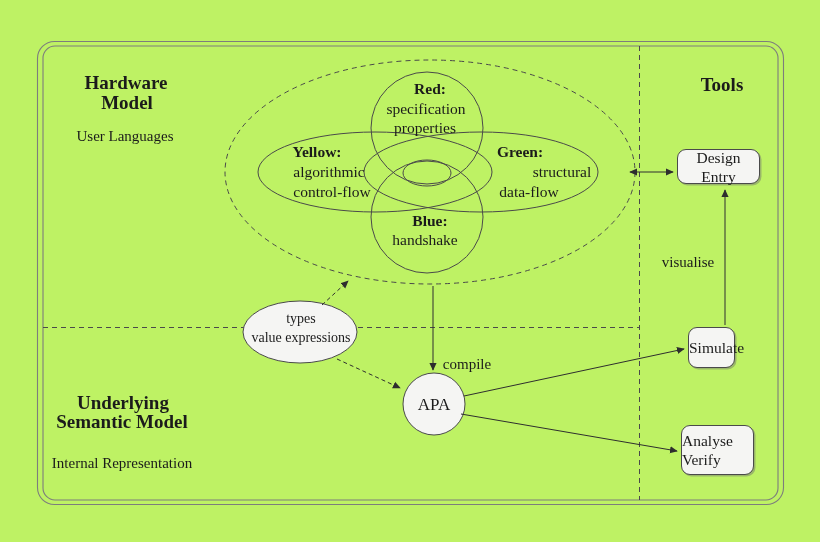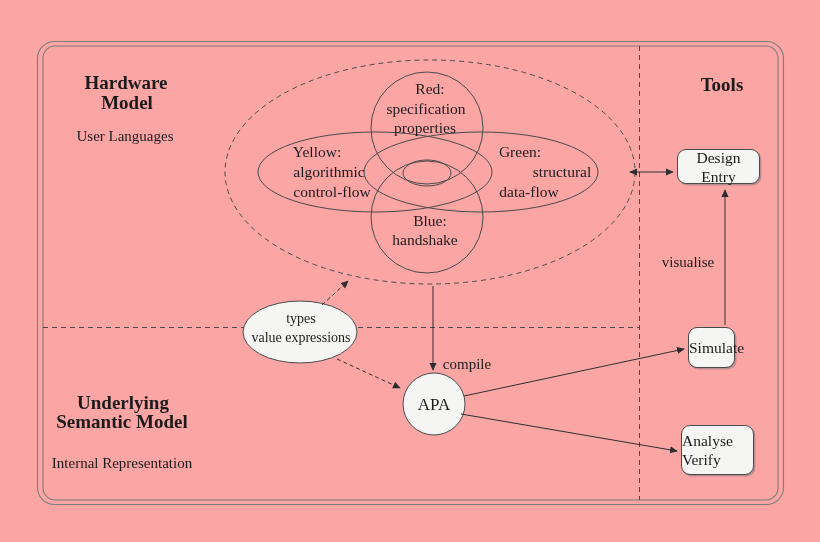--- a/index.html
+++ b/index.html
@@ -1,25 +1,25 @@
 <!DOCTYPE html>
 <html><head>
 <meta charset="utf-8">
 <style>
   html,body{margin:0;padding:0;background:#f5f5f3;}
   #stage{
-    position:relative;width:820px;height:542px;background:#fca5a5;
+    position:relative;width:820px;height:542px;background:#bef264;
     font-family:"Liberation Serif","DejaVu Serif",serif;color:#1b1b1b;
     overflow:hidden;
   }
   #shapes{position:absolute;left:0;top:0;}
   .lbl{position:absolute;transform:translate(-50%,-50%);white-space:nowrap;line-height:1;}
   .h1{font-weight:bold;font-size:19px;}
   .sub{font-size:15px;}
-  .vb{font-weight:normal;font-size:15.5px;}
+  .vb{font-weight:bold;font-size:15.5px;}
   .vt{font-size:15.5px;}
   .sm{font-size:14px;}
   .apa{font-size:17px;}
   .toolbox{
     position:absolute;box-sizing:border-box;
     border:1.2px solid #4a4a4a;border-radius:9px;background:#f5f5f3;
     box-shadow:1.5px 1.5px 0 rgba(110,110,110,.45);
     display:flex;flex-direction:column;align-items:flex-start;justify-content:center;
     font-size:15.5px;line-height:19px;text-align:center;
   }

